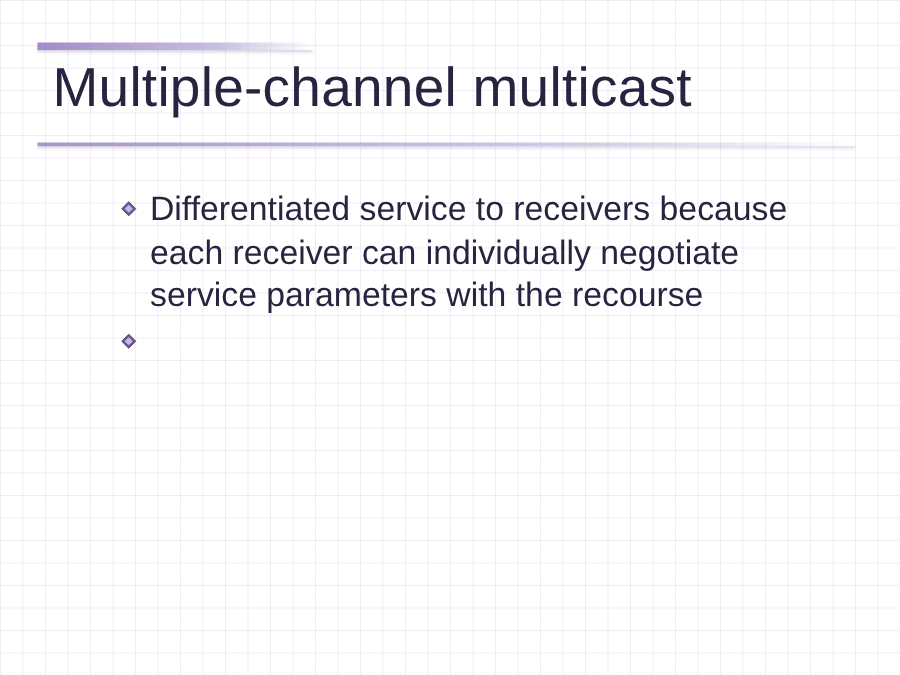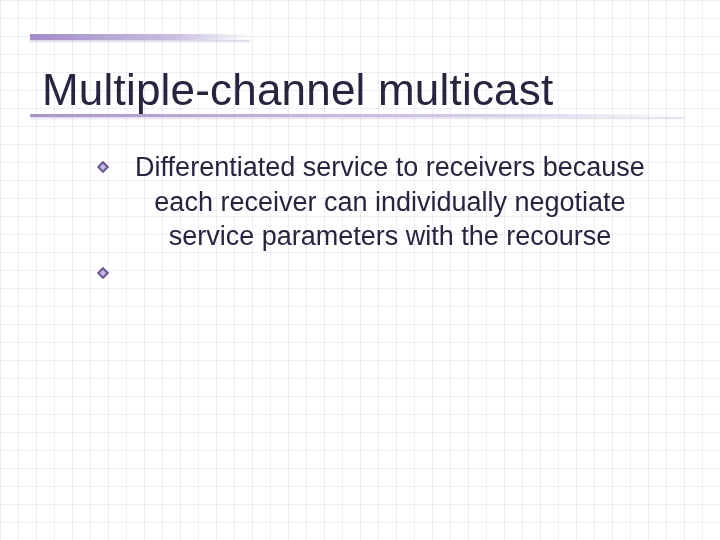--- a/index.html
+++ b/index.html
@@ -22,42 +22,41 @@
     position: absolute;
     top: 34px;
     left: 30px;
     width: 220px;
     height: 6px;
     background: linear-gradient(to right, #a18cc7 0%, #c8bedf 65%, rgba(200,190,223,0) 100%);
     box-shadow: 0 2px 2px rgba(120,100,160,0.25);
   }
   .title {
     position: absolute;
-    top: 65px;
+    top: 46px;
     left: 42px;
     font-size: 44px;
     font-weight: 400;
     color: #2a2340;
     letter-spacing: 0.2px;
   }
   .underline {
     position: absolute;
     top: 114px;
     left: 30px;
     right: 36px;
     height: 3px;
     background: linear-gradient(to right, #a795c9 0%, #d6cde8 70%, rgba(214,205,232,0) 100%);
     box-shadow: 0 2px 2px rgba(120,100,160,0.2);
   }
   .body {
     position: absolute;
     top: 150px;
     left: 96px;
     right: 60px;
-    text-align: center;
   }
   .item {
     display: flex;
     align-items: flex-start;
     margin-bottom: 2px;
   }
   .bullet {
     flex: 0 0 auto;
     width: 14px;
     height: 14px;

